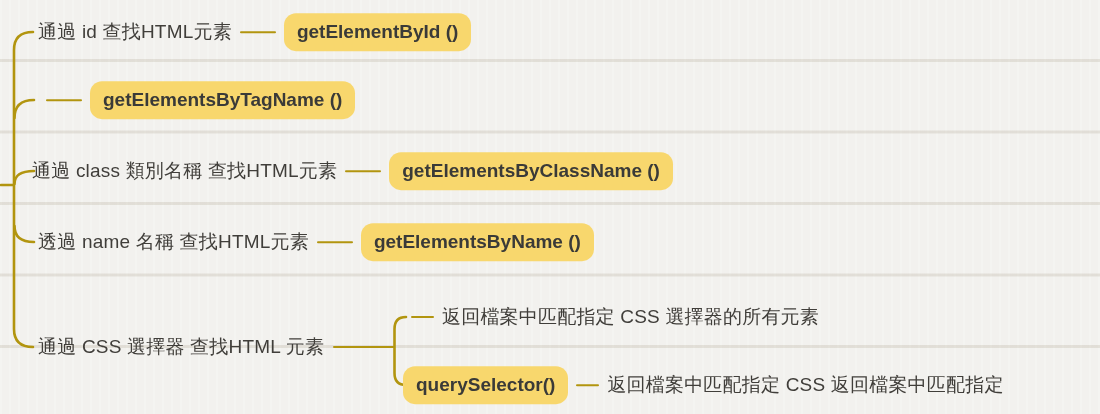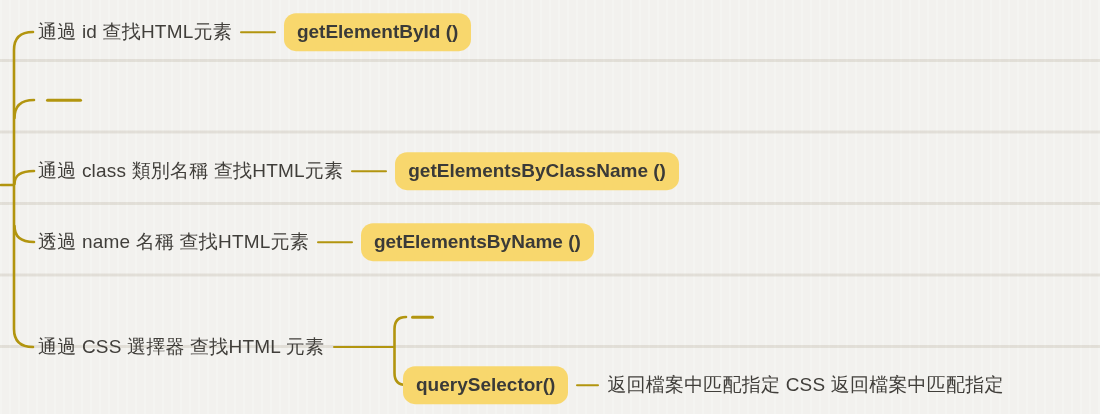--- a/index.html
+++ b/index.html
@@ -69,21 +69,21 @@
     font-size: 19px;
     font-weight: 700;
     line-height: 1.25;
     padding: 7px 13px;
     border-radius: 12px;
     flex: 0 0 auto;
   }
   
   .row-1 { left: 38px; top: 32px; }
   .row-2 { left: 38px; top: 100px; }
-  .row-3 { left: 38px; top: 171px; }
+  .row-3 { left: 32px; top: 171px; }
   .row-4 { left: 38px; top: 242px; }
   .row-5 { left: 38px; top: 347px; width: 357px; }
   .row-sub-a { left: 403px; top: 317px; }
   .row-sub-b { left: 403px; top: 385px; justify-content: center; }
 </style>
 </head>
 <body>
 
 <div class="canvas">
 
@@ -99,20 +99,21 @@
   </svg>
 
   <div class="row row-1">
     <span class="branch-label">通過 id 查找HTML元素</span>
     <span class="dash"></span>
     <span class="chip">getElementById ()</span>
   </div>
 
   <div class="row row-2">
     <span class="dash"></span>
+    <span class="chip">getElementsByTagName ()</span>
   </div>
 
   <div class="row row-3">
     <span class="branch-label">通過 class 類別名稱 查找HTML元素</span>
     <span class="dash"></span>
     <span class="chip">getElementsByClassName ()</span>
   </div>
 
   <div class="row row-5">
     <span class="branch-label">通過 CSS 選擇器 查找HTML 元素</span>
@@ -120,20 +121,21 @@
   </div>
 
   <div class="row row-4">
     <span class="branch-label">透過 name 名稱 查找HTML元素</span>
     <span class="dash"></span>
     <span class="chip">getElementsByName ()</span>
   </div>
 
   <div class="row row-sub-a">
     <span class="dash small"></span>
+    <span class="desc-label">返回檔案中匹配指定 CSS 選擇器的所有元素</span>
   </div>
 
   <div class="row row-sub-b">
     <span class="chip">querySelector()</span>
     <span class="dash small"></span>
     <span class="desc-label">返回檔案中匹配指定 CSS 返回檔案中匹配指定</span>
   </div>
 
 </div>
 

